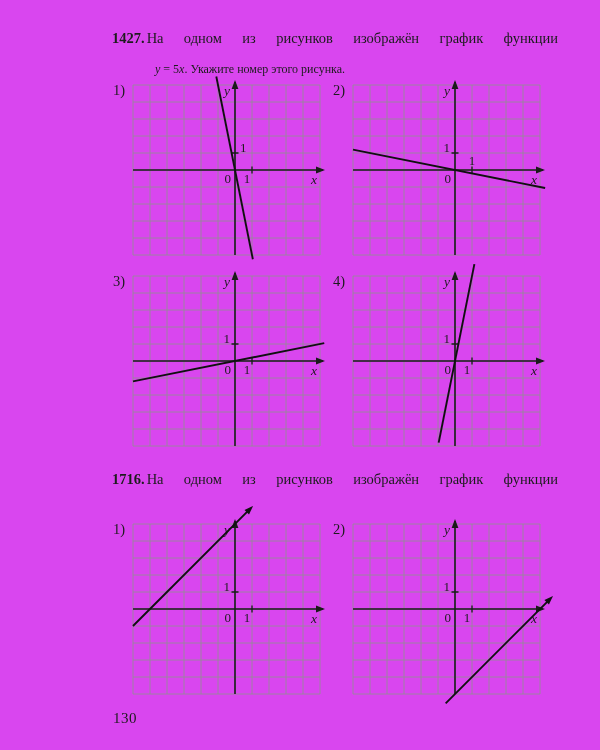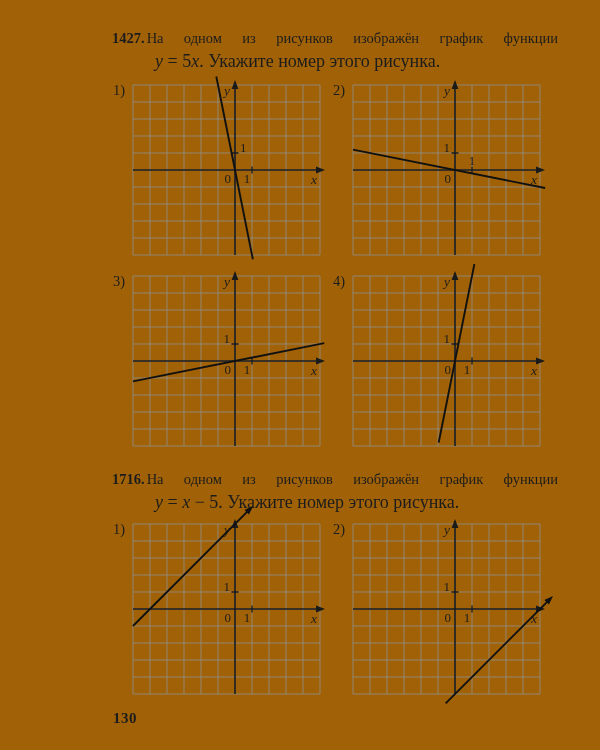--- a/index.html
+++ b/index.html
@@ -1,52 +1,51 @@
 <!DOCTYPE html>
 <html><head>
 <meta charset="utf-8">
 <style>
   * { margin:0; padding:0; box-sizing:border-box; }
   body { background:#ddd; }
   .page {
     position:relative; width:600px; height:750px; margin:0 auto;
-    background:#a16207; color:#1c1c1c; overflow:hidden;
+    background:#d946ef; color:#1c1c1c; overflow:hidden;
     font-family:"Liberation Serif","DejaVu Serif",serif;
   }
   .problem { position:absolute; left:112px; width:446px; }
   .p1427 { top:28px; }
   .p1428 { top:469px; }
   .pline1 { font-size:14.5px; line-height:21px; text-align:justify; text-align-last:justify; }
   .pnum { font-weight:bold; padding-right:2px; }
-  .pline2 { font-size:18px; line-height:21px; margin-left:43px; margin-top:2px; }
+  .pline2 { font-size:12px; line-height:21px; margin-left:43px; margin-top:10px; }
   .pline2 i { font-style:italic; }
   .graph { position:absolute; width:217px; height:202px; }
   .graph:nth-of-type(1) { left:119px; top:67px; }
   .graph:nth-of-type(2) { left:339px; top:67px; }
   .graph:nth-of-type(3) { left:119px; top:258px; }
   .graph:nth-of-type(4) { left:339px; top:258px; }
   .graph:nth-of-type(5) { left:119px; top:506px; }
   .graph:nth-of-type(6) { left:339px; top:506px; }
   .glabel { position:absolute; left:-6px; top:15px; font-size:14.5px; }
   .graph svg { position:absolute; left:0; top:0; }
-  .pageno { position:absolute; left:113px; top:710px; font-size:15px; letter-spacing:0.5px;font-weight:bold; }
+  .pageno { position:absolute; left:113px; top:710px; font-size:15px; letter-spacing:0.5px; }
 </style>
 </head>
 <body>
 
 <div class="page">
 
   <section class="problem p1427">
     <div class="pline1"><b class="pnum">1427.</b><span>На одном из рисунков изображён график функции</span></div>
     <div class="pline2"><span class="math"><i>y</i><span> = 5</span><i>x</i><span>. </span></span><span>Укажите номер этого рисунка.</span></div>
   </section>
 
   <section class="problem p1428">
     <div class="pline1"><b class="pnum">1716.</b><span>На одном из рисунков изображён график функции</span></div>
-    <div class="pline2"><span class="math"><i>y</i><span> = </span><i>x</i><span> − 5. </span></span><span>Укажите номер этого рисунка.</span></div>
   </section>
 
   <figure class="graph">
     <figcaption class="glabel">1)</figcaption>
   <svg width="217" height="202" viewBox="0 0 217 202">
         <path d="M14 18V188M31 18V188M48 18V188M65 18V188M82 18V188M99 18V188M116 18V188M133 18V188M150 18V188M167 18V188M184 18V188M201 18V188M14 18H201M14 35H201M14 52H201M14 69H201M14 86H201M14 103H201M14 120H201M14 137H201M14 154H201M14 171H201M14 188H201" stroke="#8f8f8f" stroke-width="0.8" fill="none"></path>
         <path d="M14 103H204M116 188V15" stroke="#1a1a1a" stroke-width="1.6" fill="none"></path>
         <path d="M206 103l-9 -3.4v6.8z" fill="#1a1a1a"></path>
         <path d="M116 13l-3.4 9h6.8z" fill="#1a1a1a"></path>
         <path d="M133 99.5v7M112.5 86h7" stroke="#1a1a1a" stroke-width="1.3"></path>

